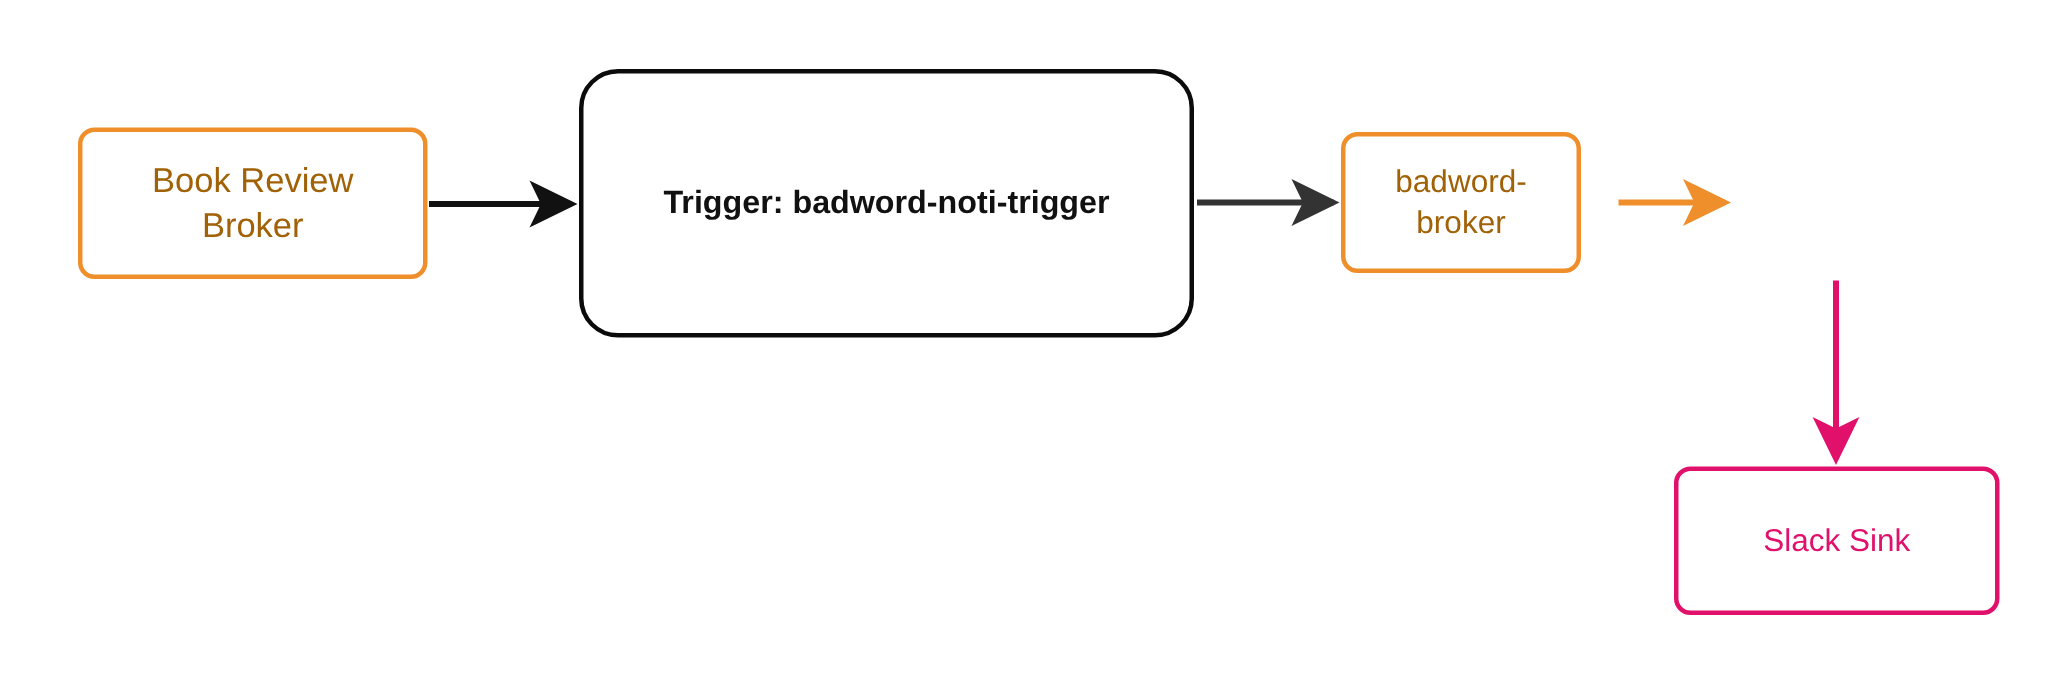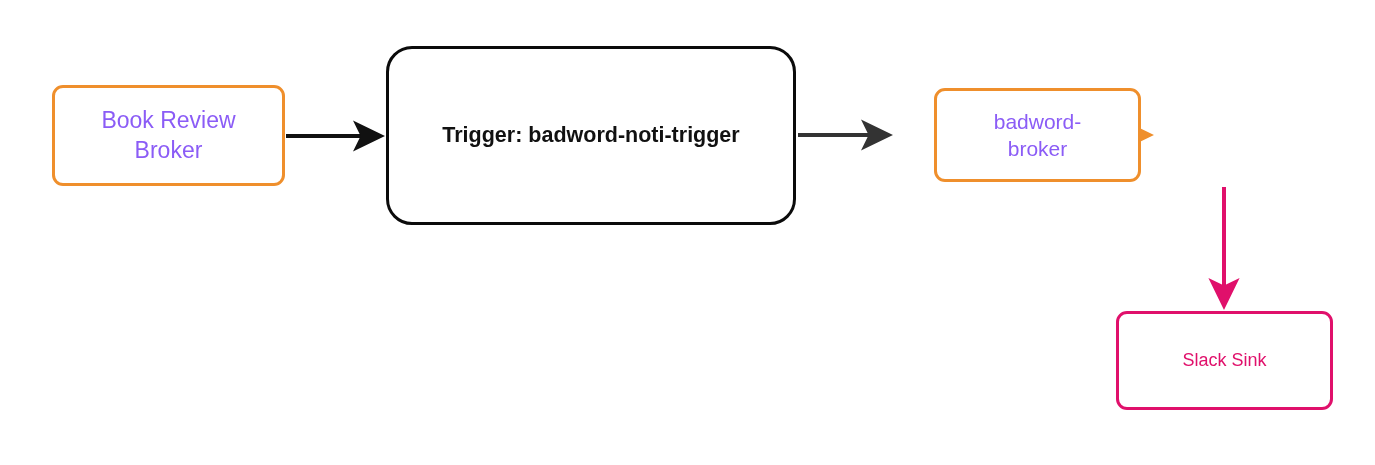--- a/index.html
+++ b/index.html
@@ -41,21 +41,21 @@
     display: block;
     line-height: 1.30;
     white-space: pre-line;
   }
 
   
   .node-broker {
     border-width: 3.2px;
     border-color: #ef8f2c;
     border-radius: 11px;
-    color: #8b5cf6;
+    color: #a16207;
   }
   
   .node-trigger {
     border-width: 3.4px;
     border-color: #0b0b0b;
     border-radius: 26px;
     color: #111111;
   }
   
   .node-pink {
@@ -68,31 +68,30 @@
   
   #node-book-review-broker {
     left: 52px;  top: 85px;  width: 233px; height: 101px;
     font-size: 23px;
   }
   #node-trigger {
     left: 386px; top: 46px;  width: 410px; height: 179px;
     font-size: 21.5px;
   }
   #node-badword-broker {
-    left: 894px; top: 88px;  width: 207px; height: 94px;
+    left: 894px; top: 88px;  width: 160px; height: 94px;
     font-size: 21px;
-    margin-left: 40px;
   }
   #node-pipe {
     left: 1154px; top: 85px; width: 140px; height: 100px;
     font-size: 21px;
   }
   #node-slack-sink {
     left: 1116px; top: 311px; width: 217px; height: 99px;
-    font-size: 18px;
+    font-size: 21px;
   }
 
   .trigger-line { display: block; }
   .bold { font-weight: bold; }
 </style>
 </head>
 <body>
 
 <div id="diagram-canvas">
 

